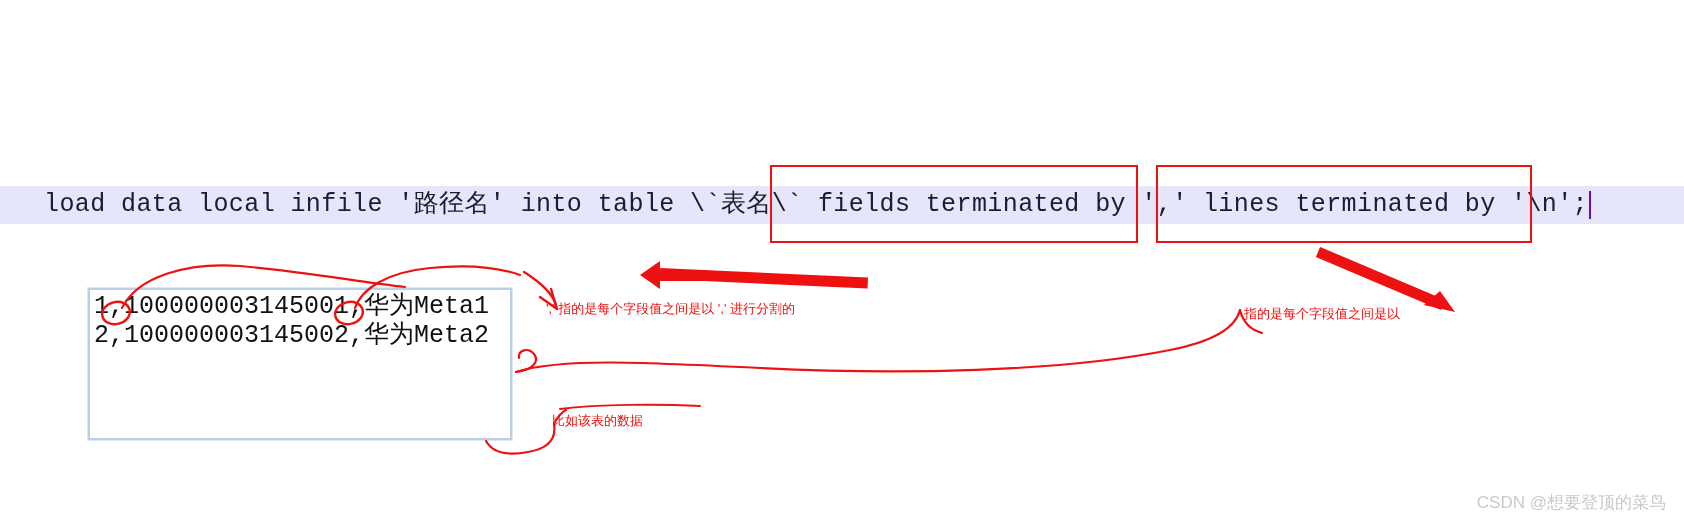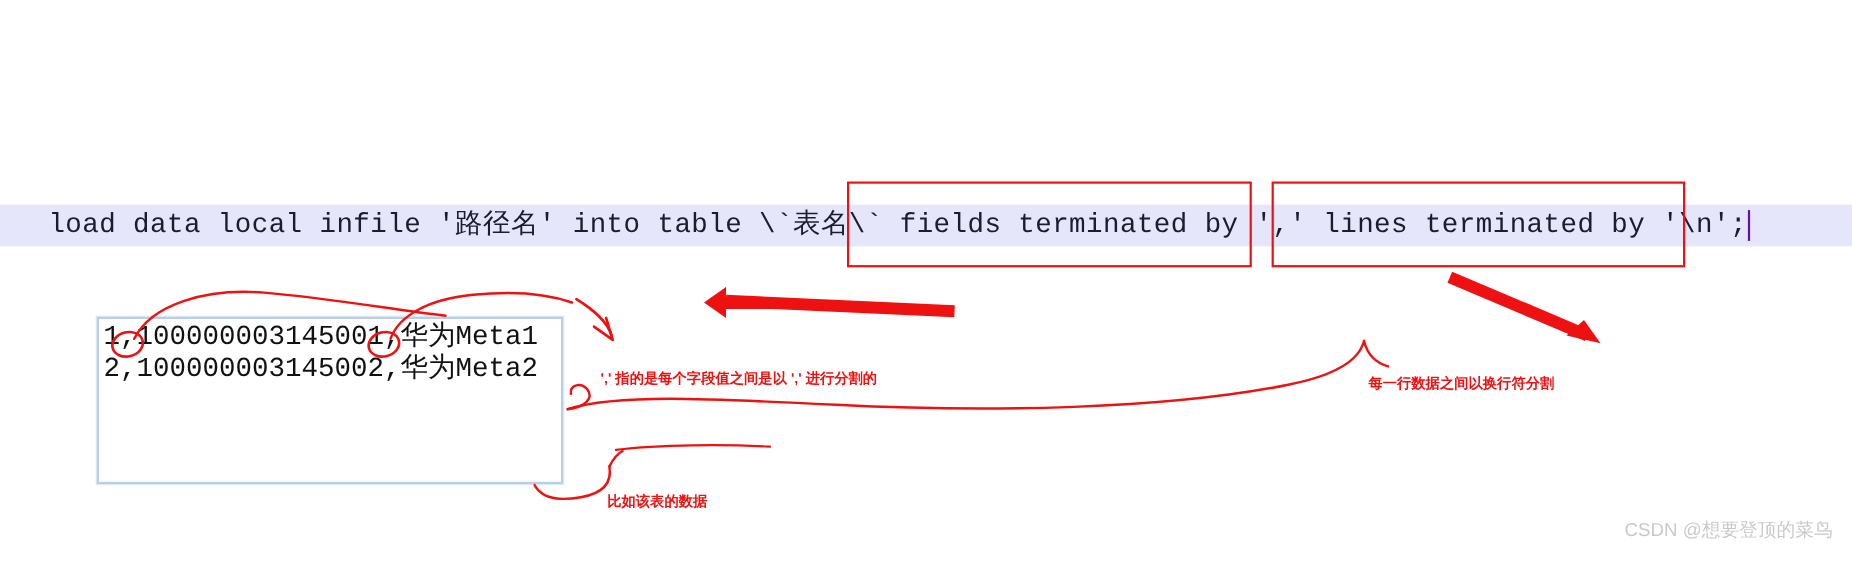--- a/index.html
+++ b/index.html
@@ -93,42 +93,41 @@
     white-space: pre;
     letter-spacing: 0px;
   }
 
   
   .annot {
     position: absolute;
     color: #ee1111;
     font-family: "Liberation Sans", sans-serif;
     font-size: 13px;
-    font-weight: bold;
+    font-weight: normal;
     white-space: nowrap;
-    margin-top: 35px;
   }
   #annot-comma { left: 546px; top: 300px; }
   #annot-newline { left: 1244px; top: 305px; }
   #annot-sample { left: 552px; top: 412px; }
 
   
   #marks {
     position: absolute;
     left: 0; top: 0;
     width: 1684px;
     height: 520px;
     pointer-events: none;
   }
 
   
   .watermark {
     position: absolute;
     right: 18px;
-    bottom: 27px;
+    bottom: 6px;
     color: #c9c9c9;
     font-size: 17px;
     font-family: "Liberation Sans", sans-serif;
     white-space: nowrap;
     text-align: center;
   }
 </style>
 </head>
 <body>
 
@@ -175,18 +174,18 @@
 
     <path d="M516 372 C 532 370, 540 362, 534 354 C 528 347, 518 350, 519 358" fill="none" stroke="#ee1111" stroke-width="2.2" stroke-linecap="round"></path>
 
     <path d="M486 441 C 492 452, 506 456, 528 452 C 552 448, 556 436, 554 424" fill="none" stroke="#ee1111" stroke-width="2.2" stroke-linecap="round"></path>
     <path d="M554 424 C 558 416, 562 412, 566 410" fill="none" stroke="#ee1111" stroke-width="2.2" stroke-linecap="round"></path>
     <path d="M560 409 C 600 404, 660 404, 700 406" fill="none" stroke="#ee1111" stroke-width="2.0" stroke-linecap="round"></path>
 
   </svg>
 
   <div class="annot" id="annot-comma">',' 指的是每个字段值之间是以 ',' 进行分割的</div>
-  <div class="annot" id="annot-newline">每一行数据之间以换行符分割</div>
+  <div class="annot" id="annot-newline">指的是每个字段值之间是以</div>
   <div class="annot" id="annot-sample">比如该表的数据</div>
 
   <div class="watermark">CSDN @想要登顶的菜鸟</div>
 
 </div>
 
 </body></html>

